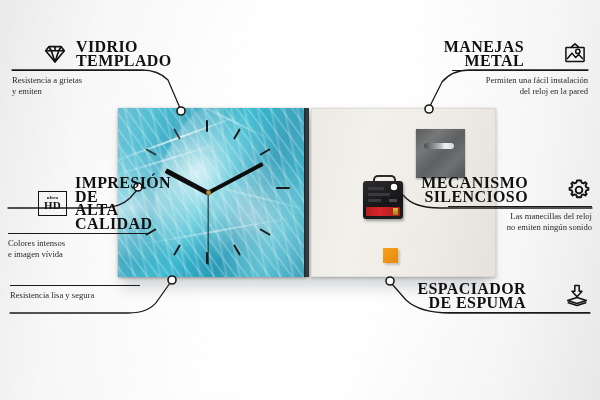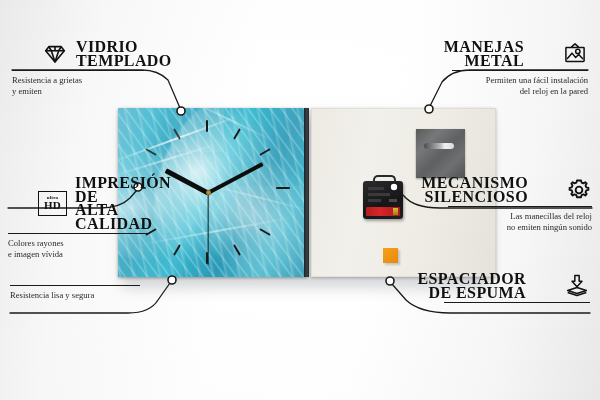--- a/index.html
+++ b/index.html
@@ -267,21 +267,21 @@
   <div class="callout c-left" style="left:8px;top:176px;width:142px;">
     <div class="c-head">
       <span class="ico" style="border:1.6px solid #111;width:27px;height:23px;flex:0 0 27px;display:flex;flex-direction:column;align-items:center;justify-content:center;line-height:1;">
         <span style="font-size:5px;font-weight:700;letter-spacing:.2px;">ultra</span>
         <span style="font-size:11px;font-weight:700;letter-spacing:.3px;">HD</span>
       </span>
       <span class="c-title">IMPRESIÓN DE
 ALTA CALIDAD</span>
     </div>
     <div class="c-rule"></div>
-    <div class="c-desc">Colores rayones
+    <div class="c-desc">Colores intensos
 e imagen vívida</div>
   </div>
 
   <div class="callout c-left" style="left:10px;top:282px;width:130px;">
     <div class="c-rule"></div>
     <div class="c-desc">Resistencia lisa y segura</div>
   </div>
 
   <div class="callout c-right" style="left:448px;top:176px;width:144px;">
     <div class="c-head">
@@ -310,21 +310,21 @@
           <path d="M4.6 16.6 L9.2 11.2 L12.6 15.2 L15.4 12.4 L19.4 16.6"></path>
           <circle cx="14.6" cy="9.6" r="2"></circle>
         </svg>
       </span>
     </div>
     <div class="c-rule"></div>
     <div class="c-desc">Permiten una fácil instalación
 del reloj en la pared</div>
   </div>
 
-  <div class="callout c-right" style="left:444px;top:272px;width:146px;">
+  <div class="callout c-right" style="left:444px;top:282px;width:146px;">
     <div class="c-head">
       <span class="c-title">ESPACIADOR
 DE ESPUMA</span>
       <span class="ico">
         <svg viewBox="0 0 24 24" fill="none" stroke="currentColor" stroke-width="1.4" stroke-linejoin="round">
           <path d="M10 2.4 h4 v5.2 h2.6 L12 12.6 L7.4 7.6 H10 z"></path>
           <path d="M12 13.4 L20.6 16.2 L12 19.0 L3.4 16.2 Z"></path>
           <path d="M3.4 18.0 L12 20.8 L20.6 18.0"></path>
         </svg>
       </span>

